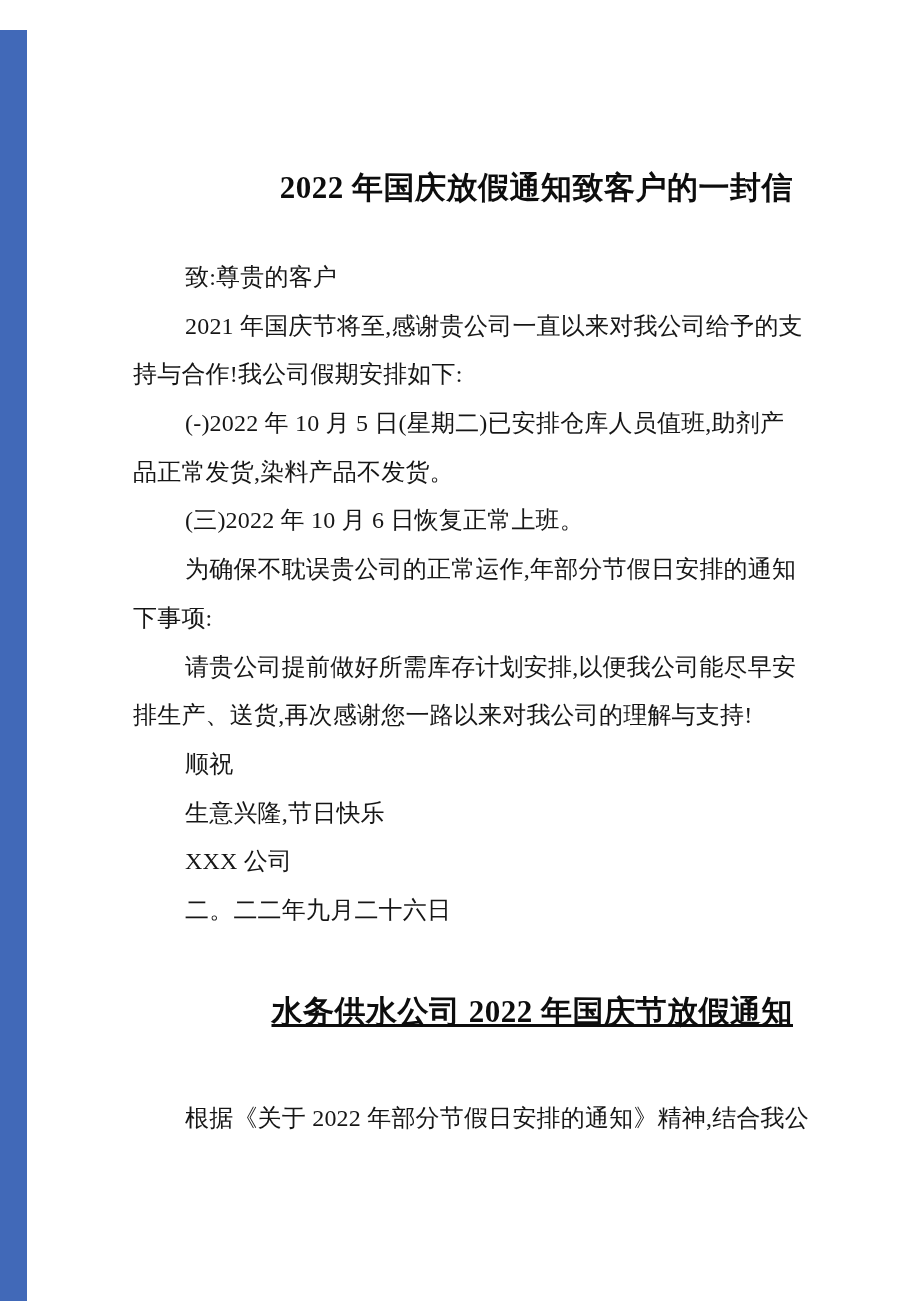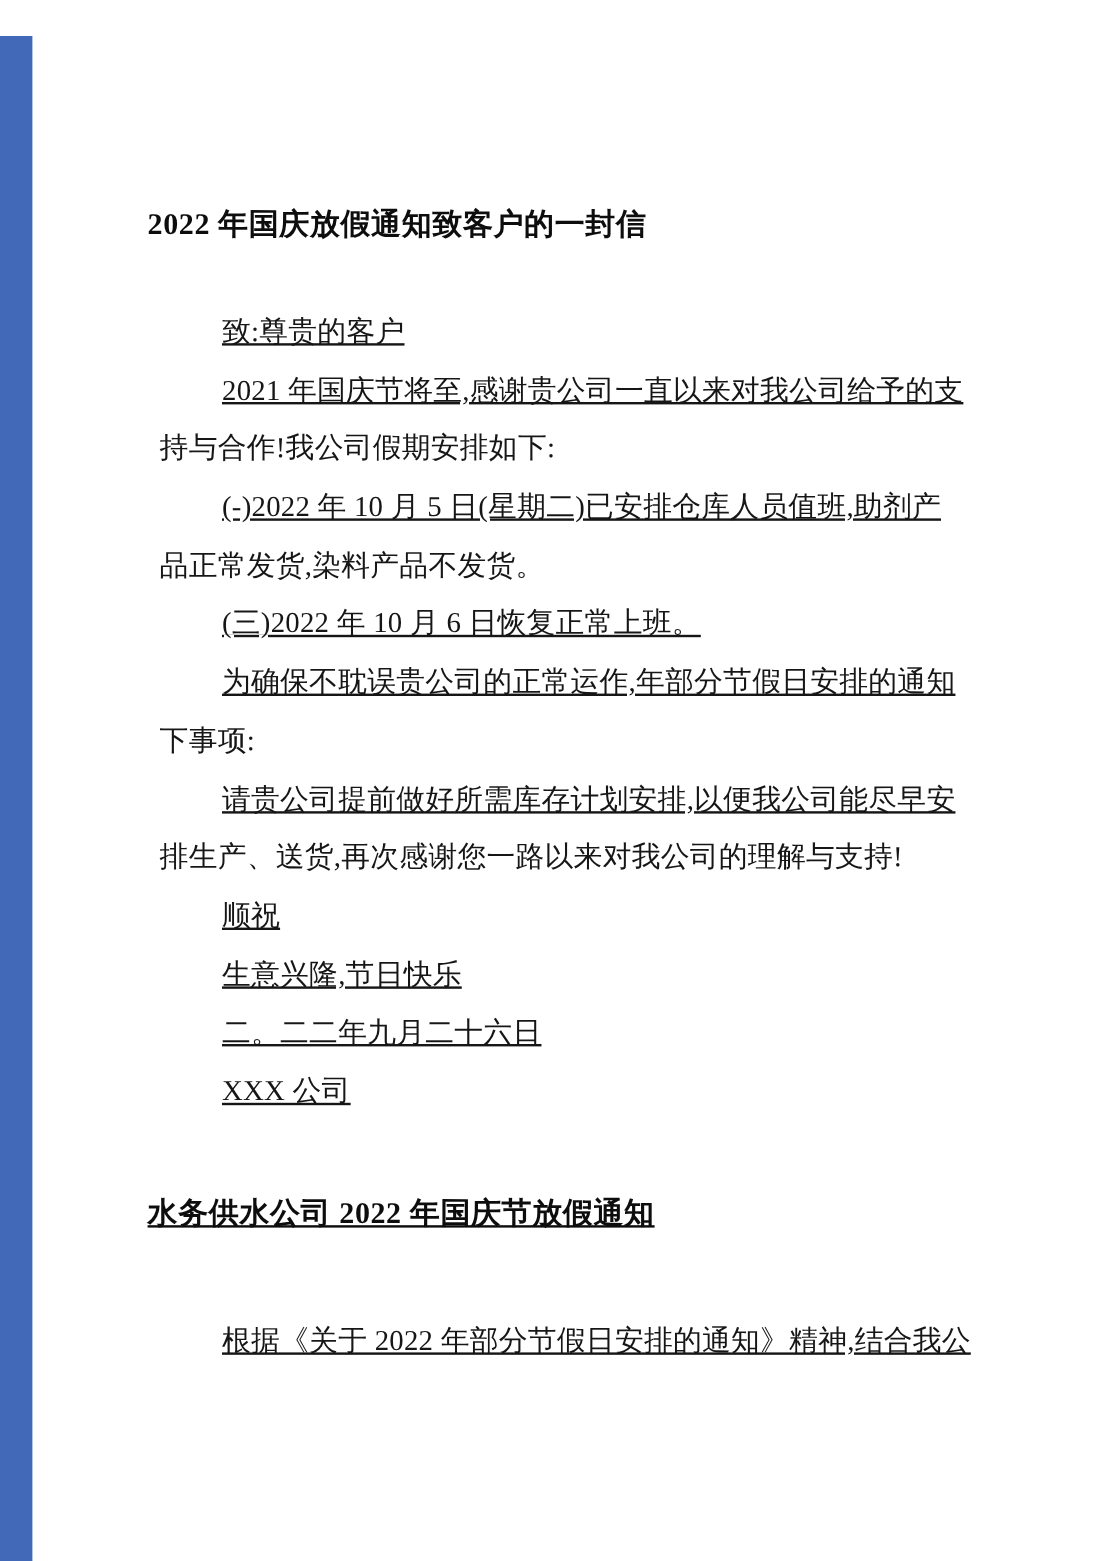--- a/index.html
+++ b/index.html
@@ -20,43 +20,43 @@
     position: absolute;
     left: 0;
     top: 30px;
     width: 27px;
     height: 1271px;
   }
   .doc-title {
     position: absolute;
     left: 123px;
     width: 670px;
-    text-align: left;
-    font-size: 25px;
+    text-align: right;
+    font-size: 31px;
     font-weight: bold;
     line-height: 46px;
     white-space: nowrap;
     color: #0d0d0d;
     letter-spacing: 0.5px;
   }
   .doc-title.first  { top: 165px; }
   .doc-title.second { top: 989px; text-decoration: underline; }
   .doc-body {
     position: absolute;
     left: 133px;
     width: 700px;
     font-size: 24px;
     line-height: 48.7px;
     letter-spacing: 0.2px;
     white-space: nowrap;
   }
   .doc-body.first  { top: 253px; }
   .doc-body.second { top: 1094px; }
   .text-line { height: 48.7px; }
-  .text-line.indent { padding-left: 52px; text-decoration: underline; }
+  .text-line.indent { padding-left: 52px; }
 </style>
 </head>
 <body>
 
 <div class="page">
   <div class="accent-bar" style="background-color: rgb(65, 105, 184);"></div>
 
   <div class="doc-title first">2022 年国庆放假通知致客户的一封信</div>
 
   <div class="doc-body first">
@@ -65,22 +65,22 @@
       <div class="text-line">持与合作!我公司假期安排如下:</div>
       <div class="text-line indent">(-)2022 年 10 月 5 日(星期二)已安排仓库人员值班,助剂产</div>
       <div class="text-line">品正常发货,染料产品不发货。</div>
       <div class="text-line indent">(三)2022 年 10 月 6 日恢复正常上班。</div>
       <div class="text-line indent">为确保不耽误贵公司的正常运作,年部分节假日安排的通知</div>
       <div class="text-line">下事项:</div>
       <div class="text-line indent">请贵公司提前做好所需库存计划安排,以便我公司能尽早安</div>
       <div class="text-line">排生产、送货,再次感谢您一路以来对我公司的理解与支持!</div>
       <div class="text-line indent">顺祝</div>
       <div class="text-line indent">生意兴隆,节日快乐</div>
+      <div class="text-line indent">XXX 公司</div>
       <div class="text-line indent">二。二二年九月二十六日</div>
-      <div class="text-line indent">XXX 公司</div>
     </div>
 
   <div class="doc-title second">水务供水公司 2022 年国庆节放假通知</div>
 
   <div class="doc-body second">
       <div class="text-line indent">根据《关于 2022 年部分节假日安排的通知》精神,结合我公</div>
     </div>
 </div>
 
 </body></html>

